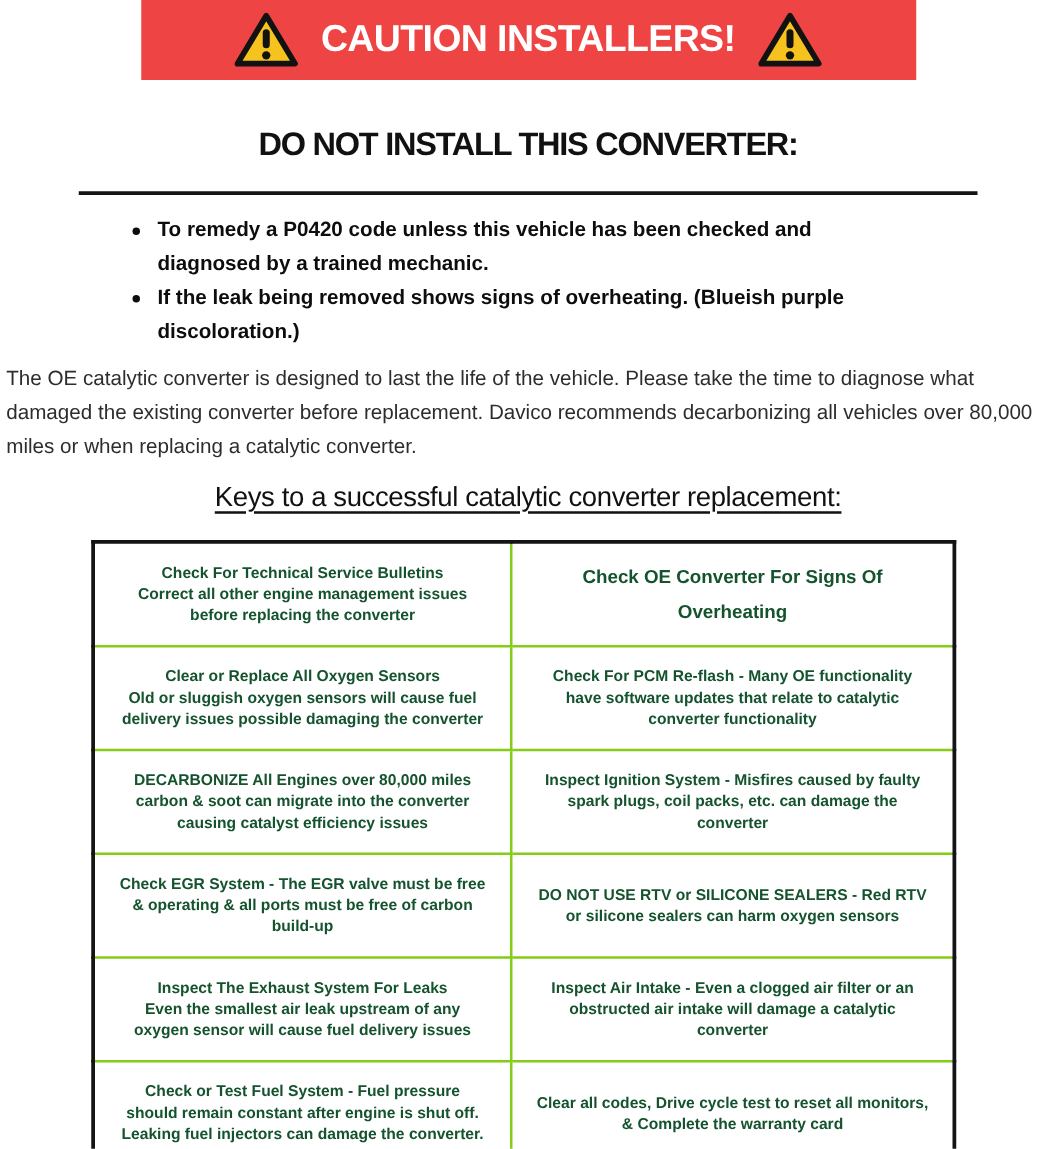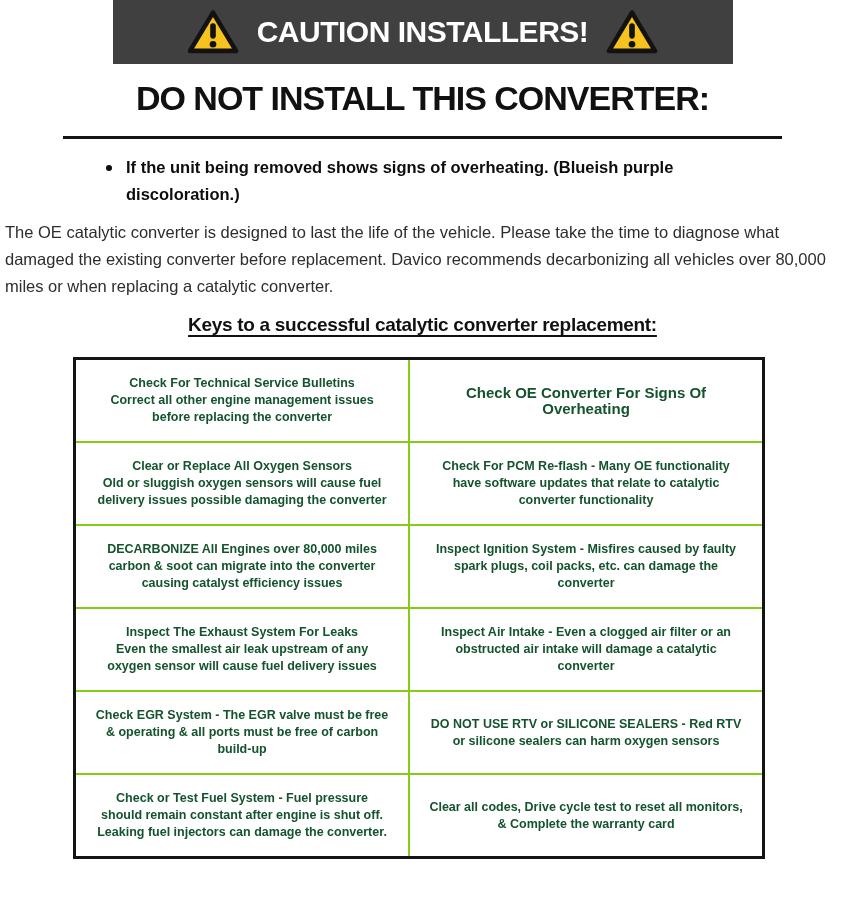--- a/index.html
+++ b/index.html
@@ -13,22 +13,22 @@
     width:620px;height:64px;margin:0 auto;
     display:flex;align-items:center;justify-content:center;gap:18px;
   }
   .banner-text{
     color:#ffffff;font-weight:700;font-size:30px;letter-spacing:-0.5px;
     white-space:nowrap;
   }
   .tri{width:52px;height:46px;display:block;}
   
   .main-heading{
-    text-align:center;font-size:34px;font-weight:700;letter-spacing:-1px;
-    margin:15px 0 0 0;line-height:38px;
+    text-align:center;font-size:26px;font-weight:700;letter-spacing:-1px;
+    margin:32px 0 0 0;line-height:38px;
   }
   .divider{
     width:719px;height:3px;background:#141414;margin:19px auto 0 auto;
   }
   
   .bullets{
     list-style:none;margin:15px 0 0 103px;padding:0;width:622px;
   }
   .bullets li{
     position:relative;padding-left:23px;
@@ -38,60 +38,61 @@
     content:"";position:absolute;left:3px;top:10.5px;
     width:6px;height:6px;border-radius:50%;background:#0d0d0d;
   }
   
   .intro{
     width:835px;margin:11px auto 0 auto;
     font-size:16.5px;line-height:27px;font-weight:400;color:#2d2d2d;
   }
   
   .keys-heading{
-    text-align:center;font-size:19px;font-weight:700;letter-spacing:-0.3px;
+    text-align:center;font-size:22px;font-weight:400;letter-spacing:-0.3px;
     margin:14px 0 0 0;
     text-decoration:underline;text-decoration-thickness:2px;text-underline-offset:4px;
   }
   
   table.keys-table{
     border-collapse:collapse;margin:21px 0 0 73px;width:692px;
     border:3px solid #141414;table-layout:fixed;
   }
   table.keys-table td{
     border:2px solid #84cc16;height:73px;vertical-align:middle;
     text-align:center;padding:4px 18px;
     font-weight:700;font-size:12.5px;line-height:17px;color:#14532d;
   }
   td.col-left{width:48.4%;}
   td.col-right{width:51.6%;}
-  .cell-large div{font-size:15px;line-height:16px;}
+  .cell-large div{font-size:15px;line-height:28px;}
 </style>
 </head>
 <body>
 
-<div class="banner" style="background: #404040; text-align: right;">
+<div class="banner" style="background: #ef4444; text-align: right;">
   <svg class="tri" viewBox="0 0 100 90" aria-hidden="true">
     <polygon points="50,7 95,82 5,82" fill="#F6C21D" stroke="#121212" stroke-width="9" stroke-linejoin="round"></polygon>
     <rect x="44.5" y="28" width="11" height="30" rx="5.5" fill="#121212"></rect>
     <circle cx="50" cy="69" r="6.5" fill="#121212"></circle>
   </svg>
   <span class="banner-text">CAUTION INSTALLERS!</span>
   <svg class="tri" viewBox="0 0 100 90" aria-hidden="true">
     <polygon points="50,7 95,82 5,82" fill="#F6C21D" stroke="#121212" stroke-width="9" stroke-linejoin="round"></polygon>
     <rect x="44.5" y="28" width="11" height="30" rx="5.5" fill="#121212"></rect>
     <circle cx="50" cy="69" r="6.5" fill="#121212"></circle>
   </svg>
 </div>
 
 <h1 class="main-heading">DO NOT INSTALL THIS CONVERTER:</h1>
 <div class="divider"></div>
 
 <ul class="bullets">
-  <li>If the unit being removed shows signs of overheating. (Blueish purple discoloration.)</li>
+  <li>To remedy a P0420 code unless this vehicle has been checked and diagnosed by a trained mechanic.</li>
+  <li>If the leak being removed shows signs of overheating. (Blueish purple discoloration.)</li>
 </ul>
 
 <p class="intro">The OE catalytic converter is designed to last the life of the vehicle. Please take the time to diagnose what damaged the existing converter before replacement. Davico recommends decarbonizing all vehicles over 80,000 miles or when replacing a catalytic converter.</p>
 
 <h2 class="keys-heading">Keys to a successful catalytic converter replacement:</h2>
 
 <table class="keys-table">
   <tbody>
     <tr>
       <td class="col-left">
@@ -114,33 +115,33 @@
     <tr>
       <td class="col-left">
         <div>DECARBONIZE All Engines over 80,000 miles carbon &amp; soot can migrate into the converter causing catalyst efficiency issues</div>
       </td>
       <td class="col-right">
         <div>Inspect Ignition System - Misfires caused by faulty spark plugs, coil packs, etc. can damage the converter</div>
       </td>
     </tr>
     <tr>
       <td class="col-left">
+        <div>Check EGR System - The EGR valve must be free &amp; operating &amp; all ports must be free of carbon build-up</div>
+      </td>
+      <td class="col-right">
+        <div>DO NOT USE RTV or SILICONE SEALERS - Red RTV or silicone sealers can harm oxygen sensors</div>
+      </td>
+    </tr>
+    <tr>
+      <td class="col-left">
         <div>Inspect The Exhaust System For Leaks</div>
         <div>Even the smallest air leak upstream of any oxygen sensor will cause fuel delivery issues</div>
       </td>
       <td class="col-right">
         <div>Inspect Air Intake - Even a clogged air filter or an obstructed air intake will damage a catalytic converter</div>
-      </td>
-    </tr>
-    <tr>
-      <td class="col-left">
-        <div>Check EGR System - The EGR valve must be free &amp; operating &amp; all ports must be free of carbon build-up</div>
-      </td>
-      <td class="col-right">
-        <div>DO NOT USE RTV or SILICONE SEALERS - Red RTV or silicone sealers can harm oxygen sensors</div>
       </td>
     </tr>
     <tr>
       <td class="col-left">
         <div>Check or Test Fuel System - Fuel pressure should remain constant after engine is shut off.  Leaking fuel injectors can damage the converter.</div>
       </td>
       <td class="col-right">
         <div>Clear all codes,  Drive cycle test to reset all monitors, &amp; Complete the warranty card</div>
       </td>
     </tr>

